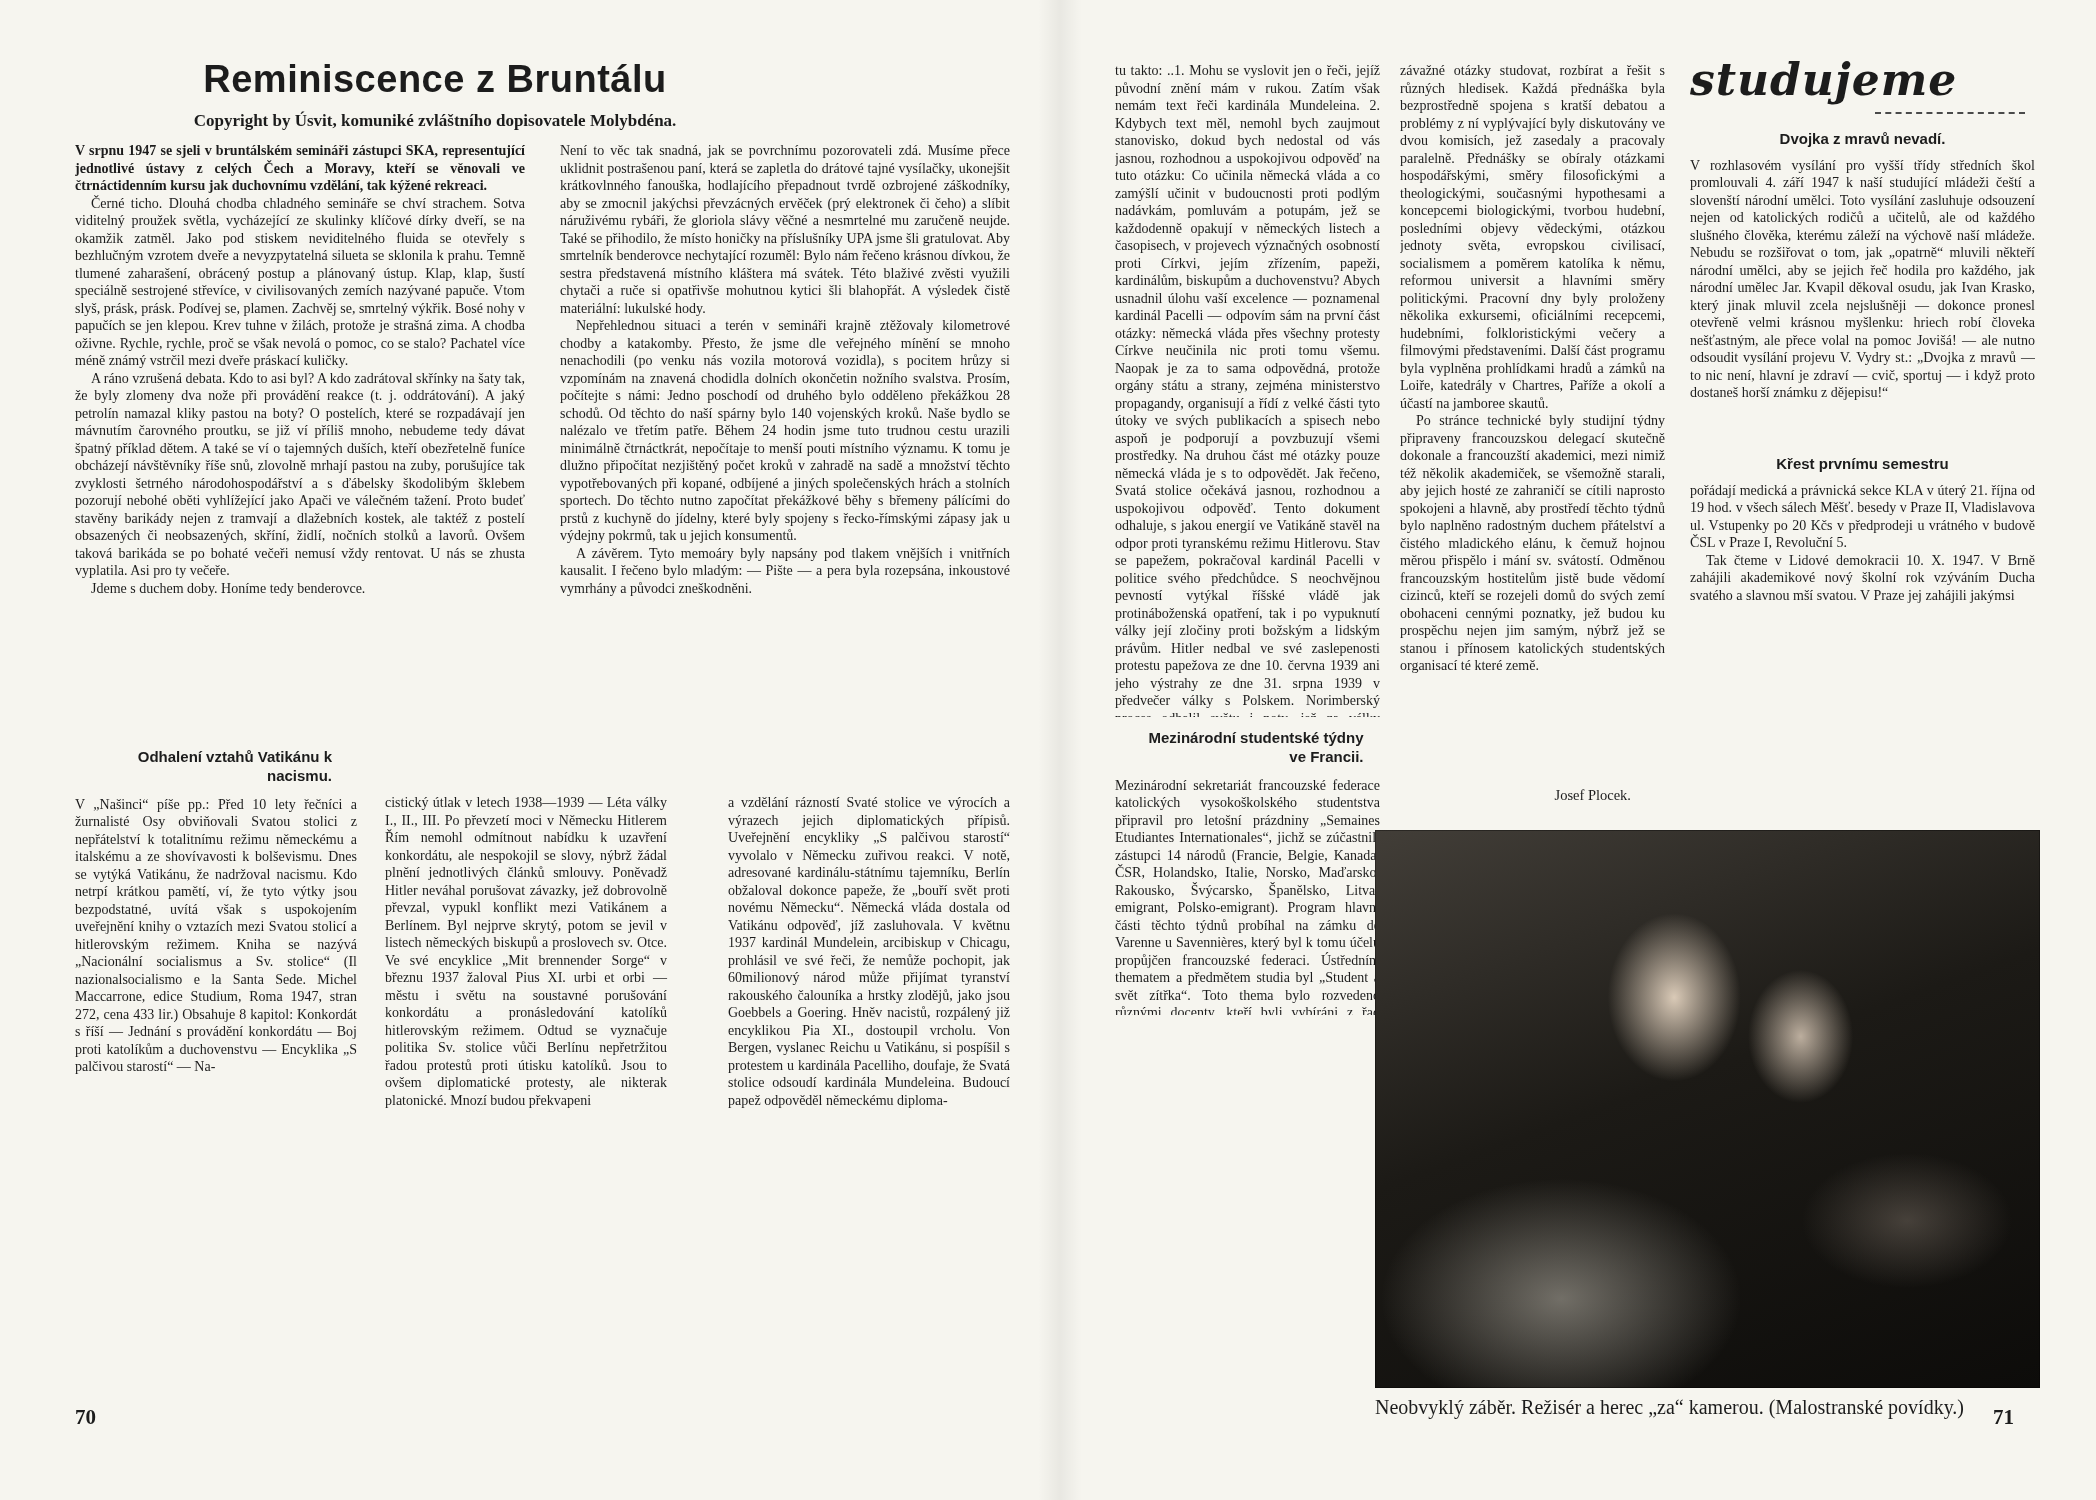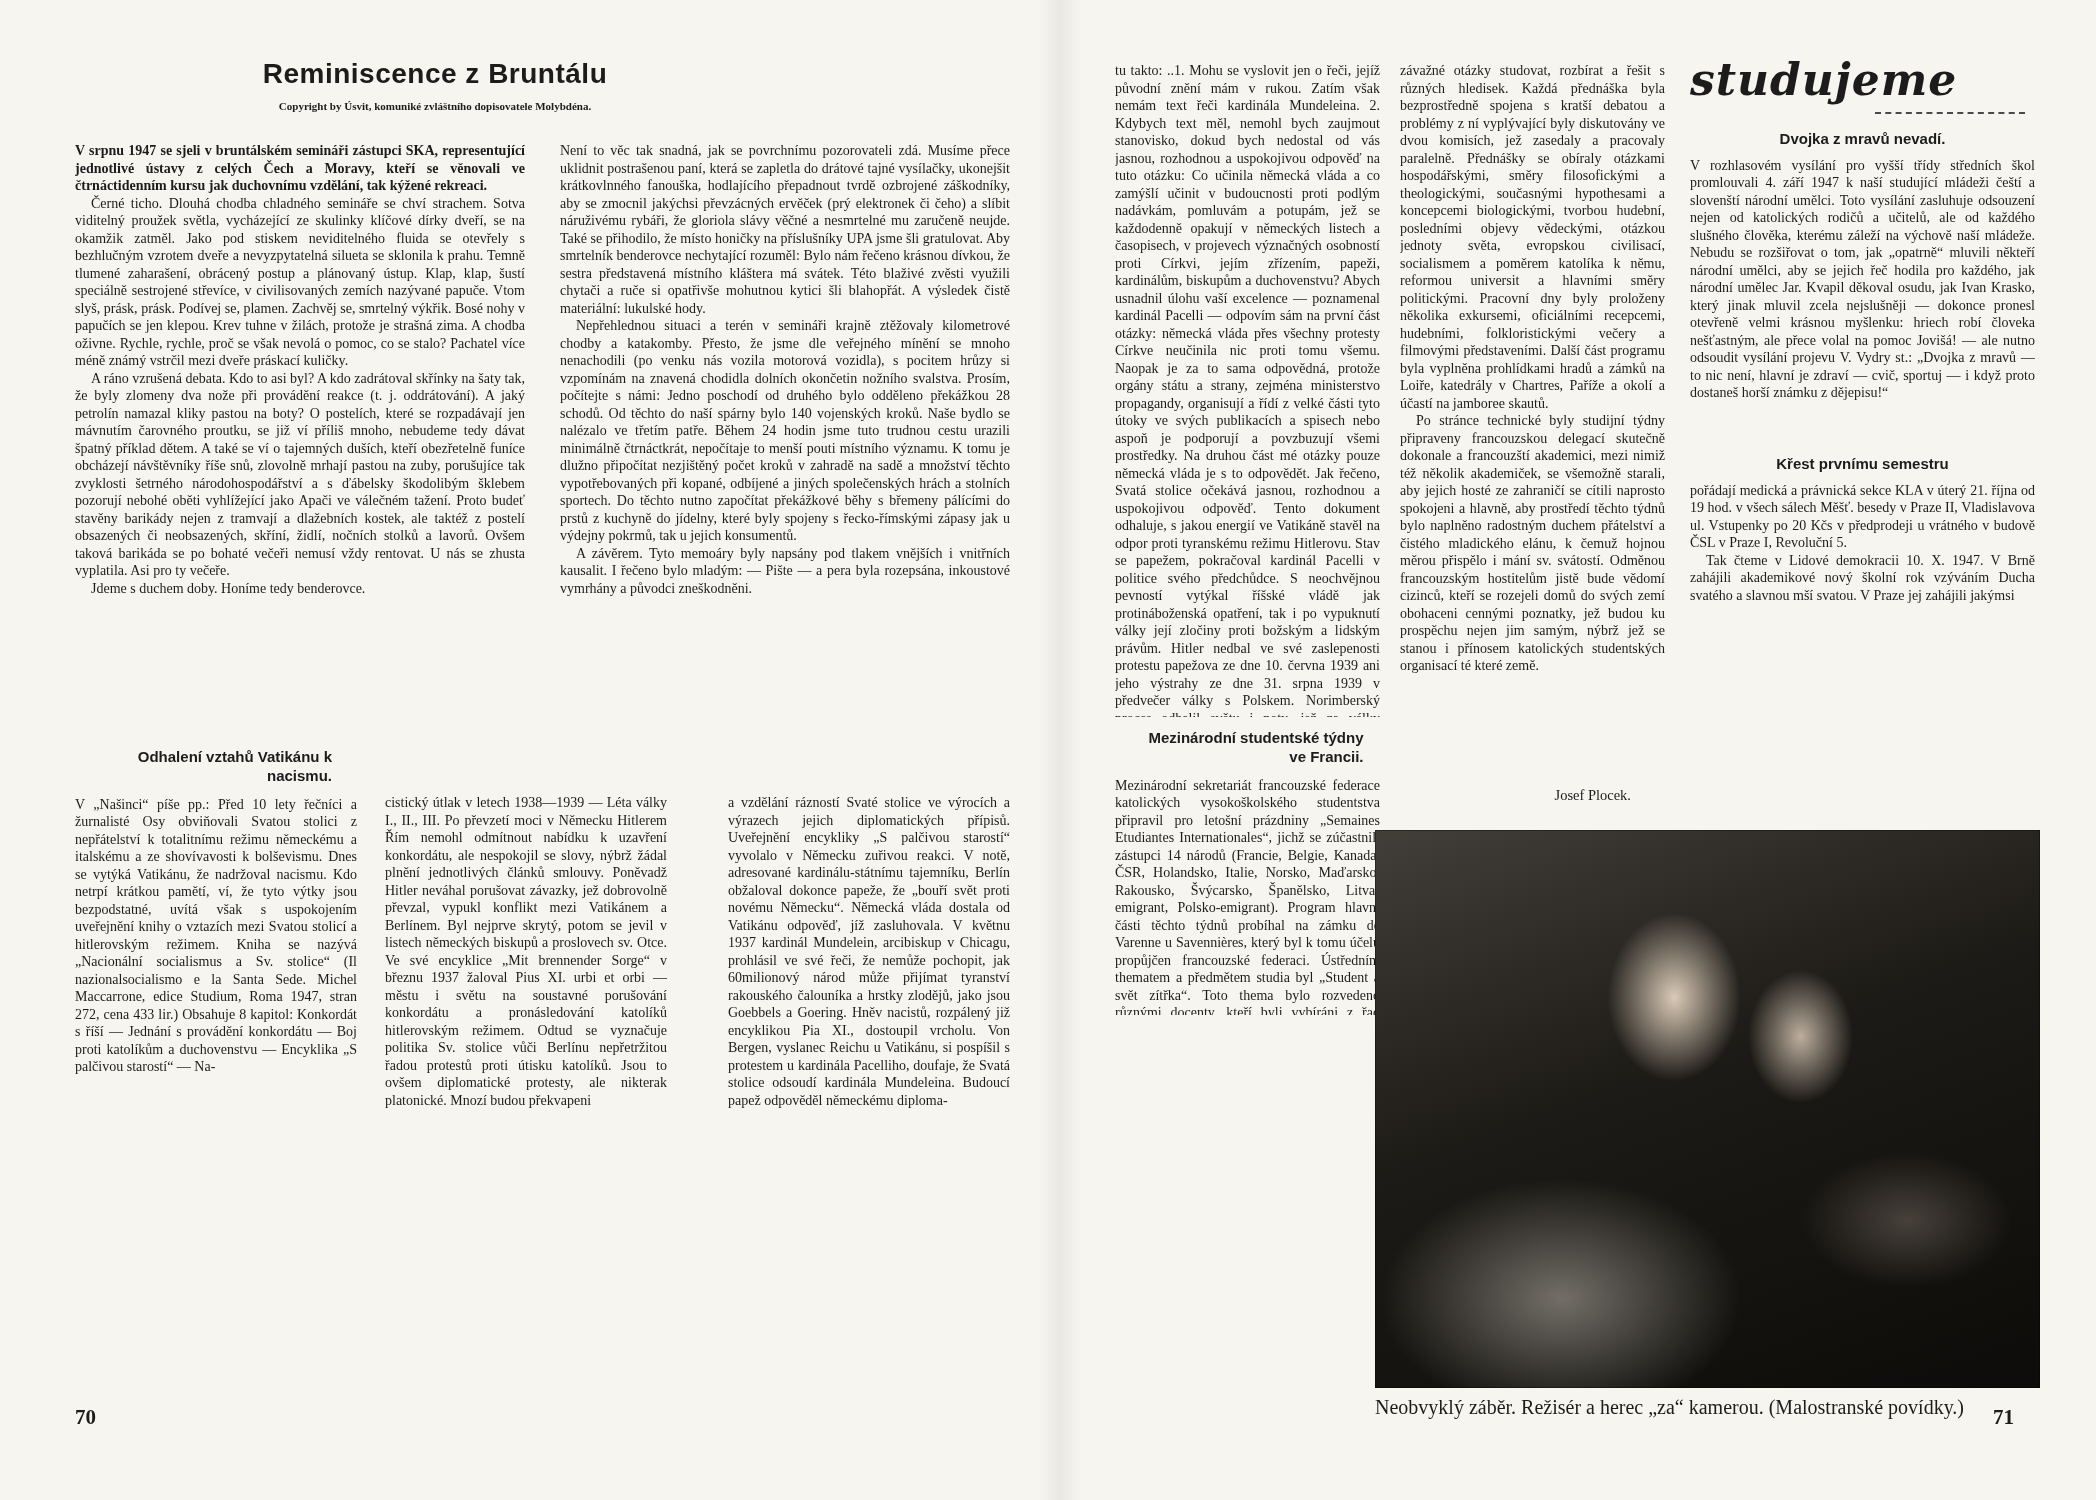--- a/index.html
+++ b/index.html
@@ -14,24 +14,24 @@
     background:linear-gradient(90deg, rgba(0,0,0,0) 0%, rgba(0,0,0,0.055) 50%, rgba(0,0,0,0) 100%);
   }
   .block{position:absolute;}
   p{margin:0;text-align:justify;text-indent:16px;}
   p.noindent{text-indent:0;}
   .cols{display:flex;}
   .bodytext{font-size:14px;line-height:1.25;}
   .clip{overflow:hidden;}
   .a1-title{
     font-family:"Liberation Sans", sans-serif;font-weight:bold;
-    font-size:28px;text-align:center;margin:0;letter-spacing:0.5px;
+    font-size:38px;text-align:center;margin:0;letter-spacing:0.5px;
   }
   .a1-subtitle{
-    font-size:11px;font-weight:bold;text-align:center;margin-top:10px;
+    font-size:17px;font-weight:bold;text-align:center;margin-top:10px;
   }
   .sec-heading{
     font-family:Liberation Sans, sans-serif;font-weight:bold;
     font-size:15px;text-align:right;line-height:1.25;
     max-width:232px;margin:0 auto 10px auto;
   }
   .intro{font-weight:bold;}
   .signature{text-align:right;padding-right:34px;margin-top:12px;font-size:14.5px;}
   .stud-headline{
     font-family:"DejaVu Serif", serif;font-style:italic;font-weight:bold;

